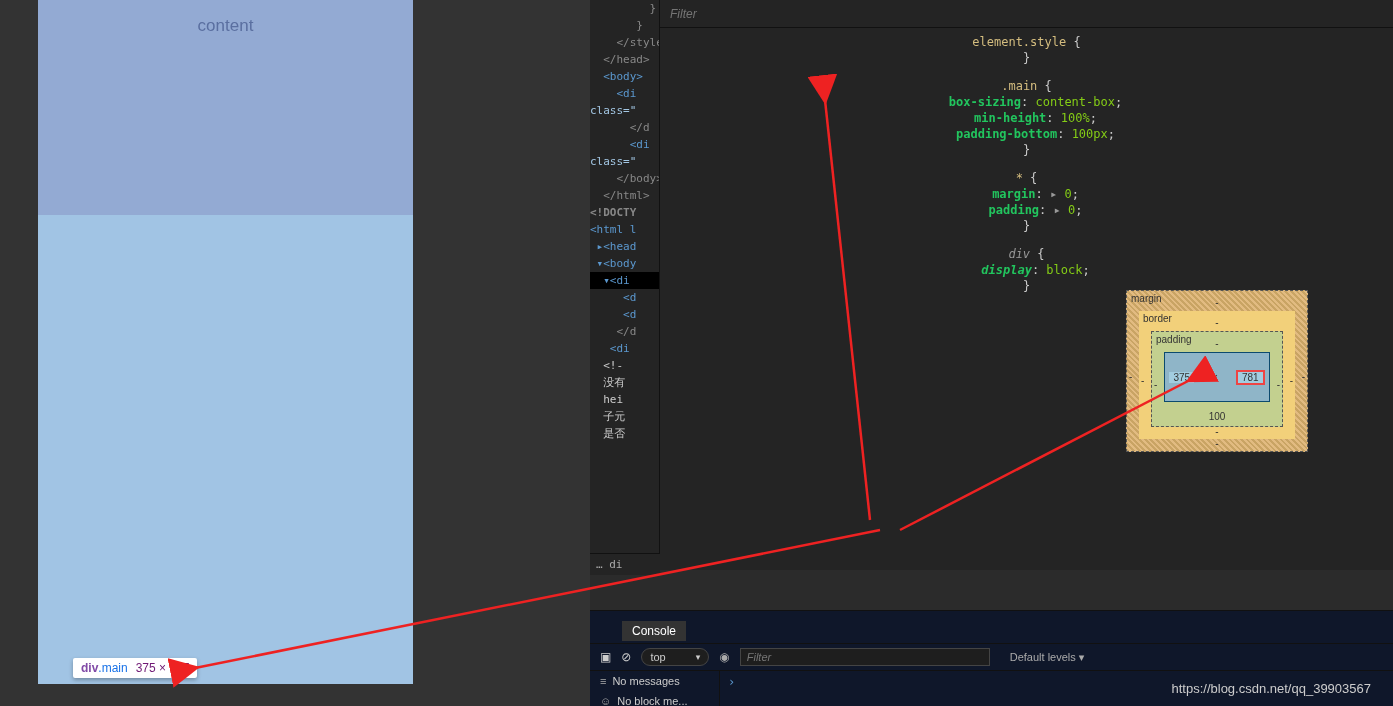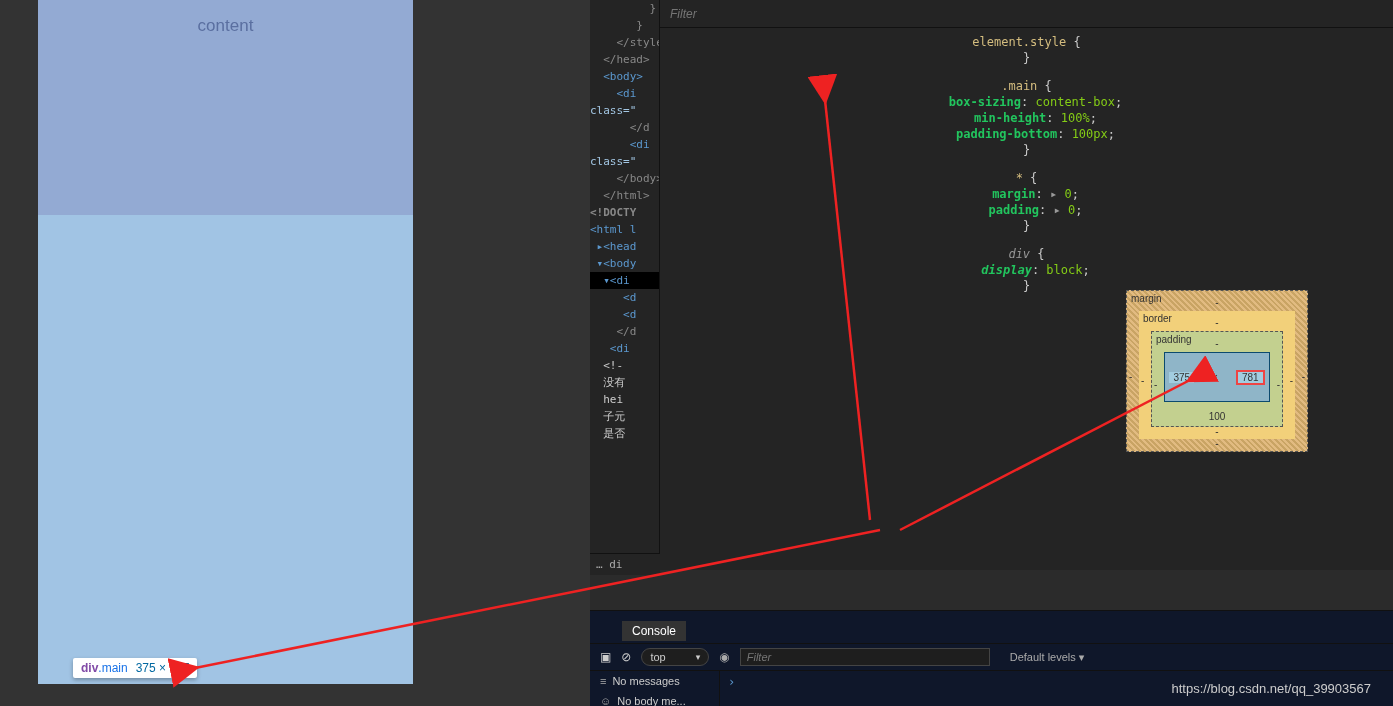--- a/index.html
+++ b/index.html
@@ -46,21 +46,21 @@
   padding: 3px 8px;
   font-family: Arial, sans-serif;
   font-size: 12px;
   color: #333;
   display: flex; gap: 8px;
   box-shadow: 0 2px 4px rgba(0,0,0,0.3);
   margin-left: 25px;
 }
 .inspect-tooltip .sel { color: #814aa7; font-weight: bold; }
 .inspect-tooltip .cls { color: #1a73e8; }
-.inspect-tooltip .dim { color: #0369a1; }
+.inspect-tooltip .dim { color: #701a75; }
 
 
 .elements-pane {
   position: absolute;
   left: 590px; top: 0;
   width: 70px; height: 570px;
   background: #242424;
   border-right: 1px solid #111;
   font-size: 11px;
   line-height: 17px;
@@ -336,21 +336,21 @@
     <input class="console-filter" placeholder="Filter" style="">
     <span class="levels">Default levels ▾</span>
   </div>
   <div class="sidebar-msgs">
     <div class="msg-row">
       <span class="icon-list">≡</span>
       <span>No messages</span>
     </div>
     <div class="msg-row">
       <span class="icon-user">☺</span>
-      <span>No body me...</span>
+      <span>No block me...</span>
     </div>
     <div class="msg-row sel">
       <span class="icon-circ icon-err">✕</span>
       <span>No errors</span>
     </div>
   </div>
   <div class="prompt-area">›</div>
 </div>
 
 <div class="watermark">https://blog.csdn.net/qq_39903567</div>

